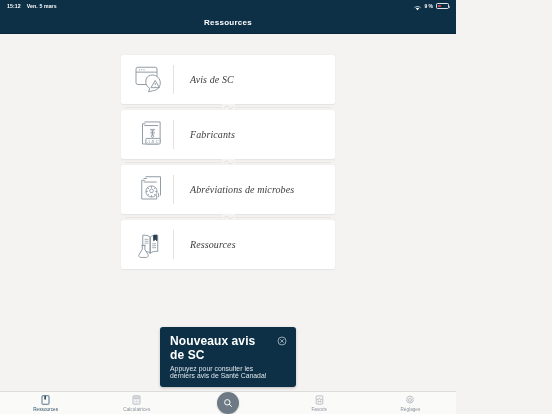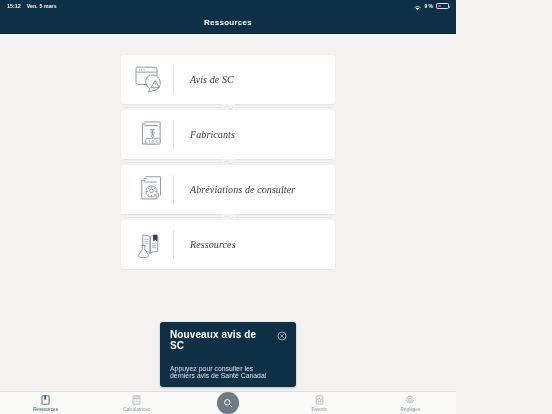--- a/index.html
+++ b/index.html
@@ -119,22 +119,22 @@
     position:absolute;
     left:160px; right:160px; bottom:4px;
     background:#0d3047;
     border-radius:3px;
     padding:7px 9px 8px 10px;
     display:flex; align-items:flex-start;
     box-shadow:0 1px 3px rgba(0,0,0,.22);
   }
   .banner-text { flex:1; }
   .banner-title {
-    color:#ffffff; font-size:10px; font-weight:bold; letter-spacing:.1px;
-    margin-bottom:14px;
+    color:#ffffff; font-size:12px; font-weight:bold; letter-spacing:.1px;
+    margin-bottom:3px;
   }
   .banner-sub {
     color:#dfe6ec; font-size:6.8px; letter-spacing:.05px;
   }
   .banner-close {
     width:11px; height:11px; min-width:11px;
     margin-top:1px; margin-left:6px;
     display:flex; align-items:center; justify-content:center;
   }
 
@@ -268,21 +268,21 @@
               <path d="M10.5 4.6 h20 v25" fill="#ffffff"></path>
               <path d="M13 2.3 h20 v25" fill="#ffffff"></path>
               <line x1="10.5" y1="9.4" x2="28" y2="9.4"></line>
               <circle cx="21" cy="22" r="7.4" fill="#ffffff"></circle>
               <path d="M21 14.6 v2.6 M21 29.4 v-2.6 M13.6 22 h2.6 M28.4 22 h-2.6
                        M15.8 16.8 l1.9 1.9 M26.2 27.2 l-1.9-1.9 M26.2 16.8 l-1.9 1.9 M15.8 27.2 l1.9-1.9" stroke-width="1.1"></path>
               <path d="M21 18.4 l2.6 1.8 -1 3.1 h-3.2 l-1-3.1 z" stroke-width="1.1"></path>
             </svg>
           </div>
           <div class="card-divider"></div>
-          <div class="card-label">Abréviations de consulter</div>
+          <div class="card-label">Abréviations de microbes</div>
         </div>
       </div>
 
       <div class="separator">
         <span class="bar"></span>
         <span class="knot">
           <svg width="11" height="5" viewBox="0 0 22 10" fill="none" stroke="#cfcfcd" stroke-width="1.1">
             <path d="M2 7 C5 1 9 1 11 5 C13 9 17 9 20 3"></path>
           </svg>
         </span>

